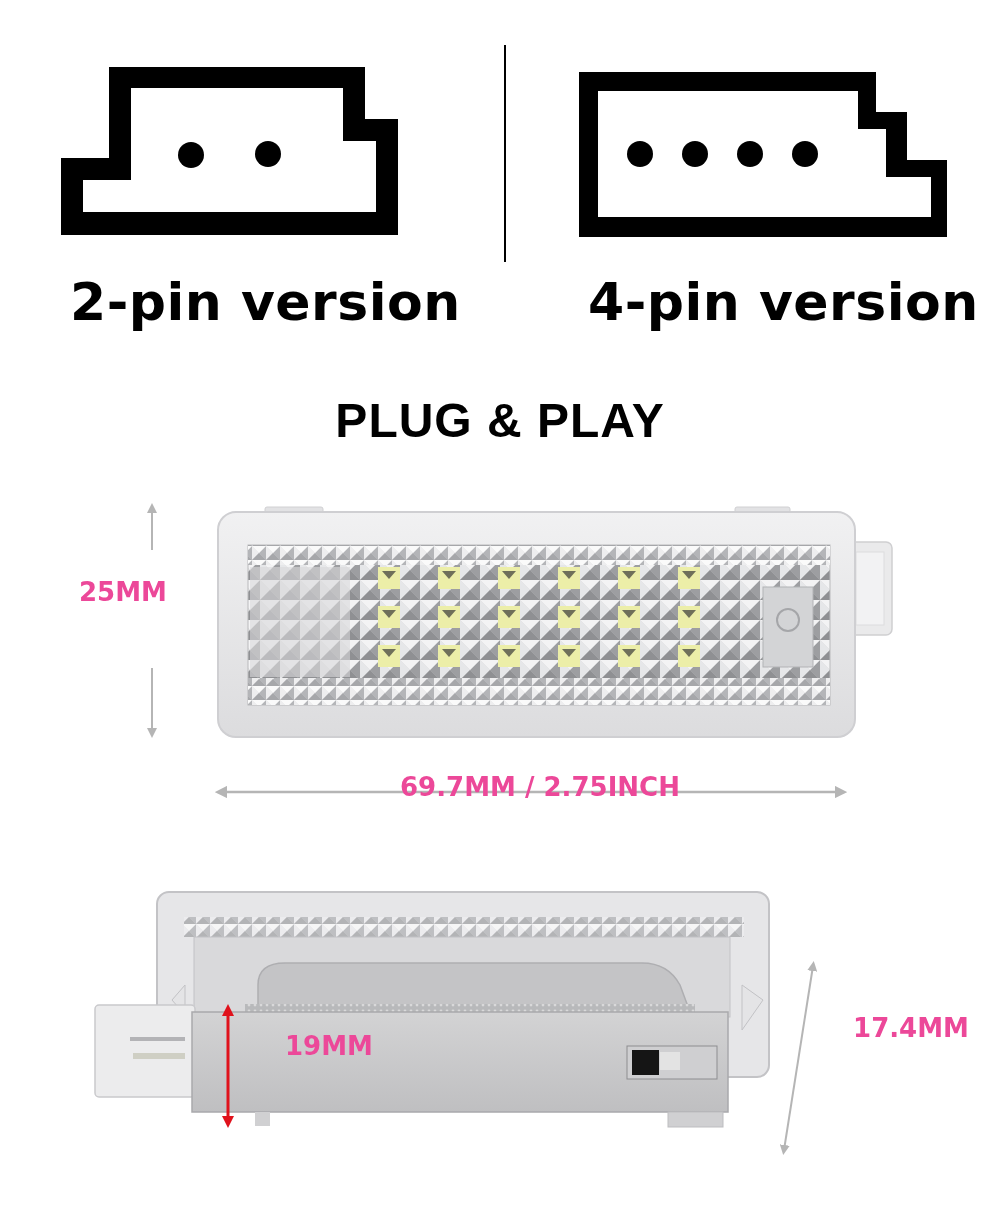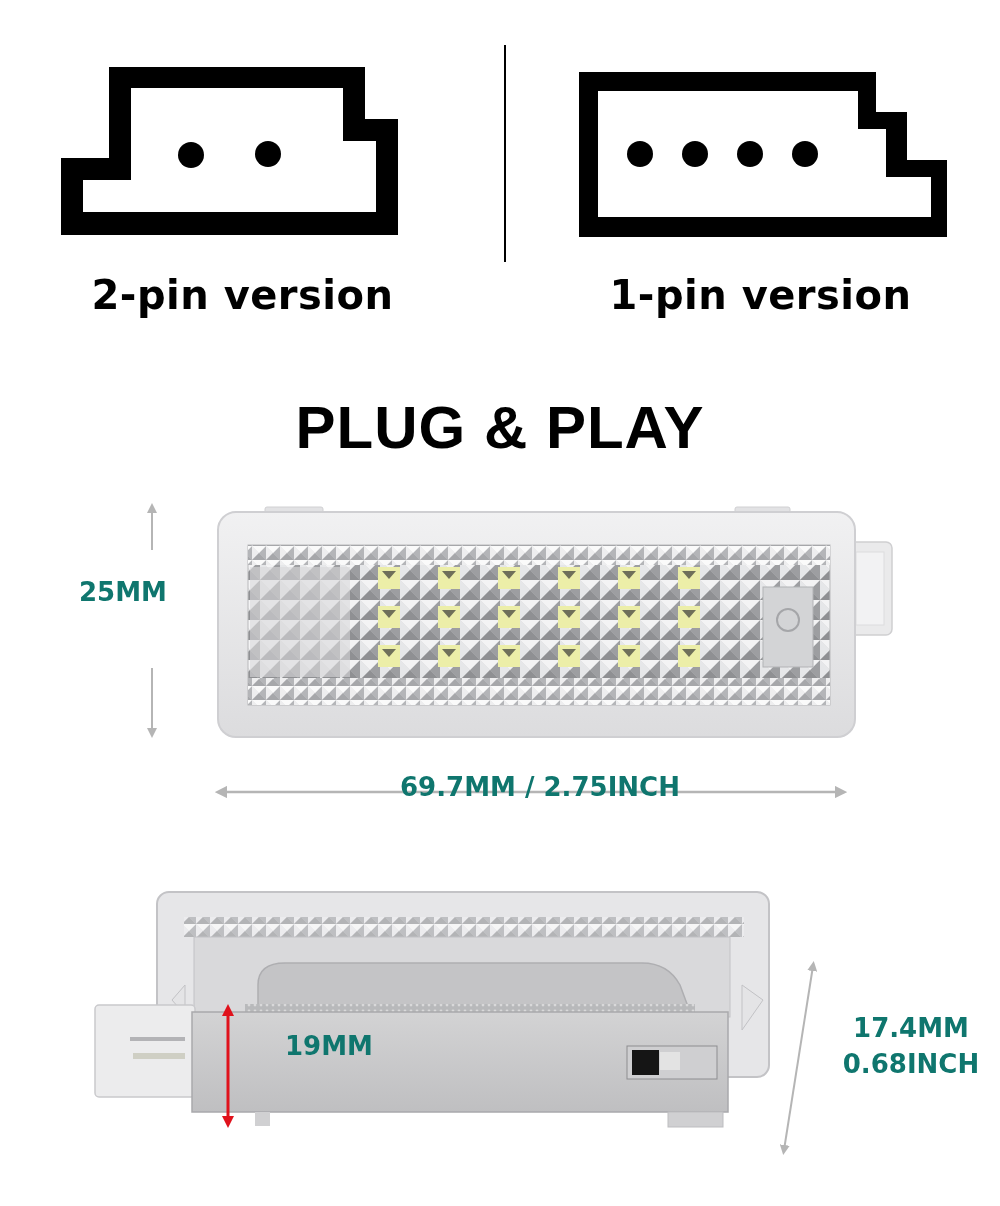--- a/index.html
+++ b/index.html
@@ -1,20 +1,20 @@
 <!DOCTYPE html>
 <html><head>
 <meta charset="utf-8">
 <style>
   * { box-sizing: border-box; margin: 0; padding: 0; }
   html, body { width: 1000px; height: 1206px; background: #ffffff; overflow: hidden; }
   body { position: relative; font-family: "DejaVu Sans", sans-serif; color: #000; }
-  .pin-label { position: absolute; top: 272px; font-family: "DejaVu Sans", sans-serif; font-weight: bold; font-size: 40px; letter-spacing: 0.5px; white-space: nowrap; text-align: center; }
-  .headline { position: absolute; left: 0; width: 1000px; top: 393px; text-align: center; font-family: "Liberation Sans", sans-serif; font-weight: bold; font-size: 60px; letter-spacing: 1px; }
-  .dim { position: absolute; font-family: "DejaVu Sans", sans-serif; font-weight: bold; font-size: 26px; line-height: 36px; text-align: center; white-space: nowrap; color: #0f766e; }
+  .pin-label { position: absolute; top: 272px; font-family: "DejaVu Sans", sans-serif; font-weight: bold; font-size: 52px; letter-spacing: 0.5px; white-space: nowrap; text-align: center; }
+  .headline { position: absolute; left: 0; width: 1000px; top: 393px; text-align: center; font-family: "Liberation Sans", sans-serif; font-weight: bold; font-size: 48px; letter-spacing: 1px; }
+  .dim { position: absolute; font-family: "DejaVu Sans", sans-serif; font-weight: bold; font-size: 26px; line-height: 36px; text-align: center; white-space: nowrap; color: #ec4899; }
   svg { position: absolute; left: 0; top: 0; }
 </style>
 </head>
 <body>
 
 <svg width="1000" height="1206">
   <defs>
     <marker id="gArrow" viewBox="0 0 10 10" refX="5" refY="5" markerWidth="5" markerHeight="5" orient="auto-start-reverse">
       <path d="M0,0 L10,5 L0,10 z" fill="#b5b5b5"></path>
     </marker>
@@ -155,30 +155,29 @@
     <rect x="632" y="1050" width="27" height="25" fill="#151515"></rect>
     <rect x="660" y="1052" width="20" height="18" fill="#e3e3e3"></rect>
   </g>
 
   <line x1="228" y1="1010" x2="228" y2="1122" stroke="#e0121c" stroke-width="3" marker-start="url(#rArrow)" marker-end="url(#rArrow)"></line>
 
   <line x1="813" y1="966" x2="784" y2="1150" stroke="#b5b5b5" stroke-width="2" marker-start="url(#gArrow)" marker-end="url(#gArrow)"></line>
 </svg>
 
 <div class="pin-label" style="left:70px;width:345px;">2-pin version</div>
-<div class="pin-label" style="left:588px;width:345px;">1-pin version</div>
+<div class="pin-label" style="left:588px;width:345px;">4-pin version</div>
 
 <div class="headline">PLUG &amp; PLAY</div>
 
 <div class="dim" style="left:30px;width:186px;top:574px;">
   <div>25MM</div>
 </div>
 
 <div class="dim" style="left:330px;width:420px;top:769px;">69.7MM / 2.75INCH</div>
 
 <div class="dim" style="left:246px;width:166px;top:1028px;">
   <div>19MM</div>
 </div>
 
 <div class="dim" style="left:828px;width:166px;top:1010px;">
   <div>17.4MM</div>
-  <div>0.68INCH</div>
 </div>
 
 </body></html>

